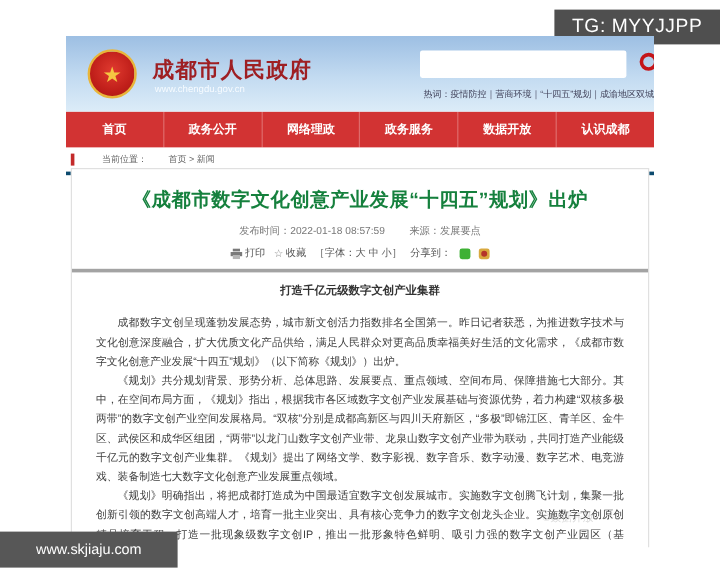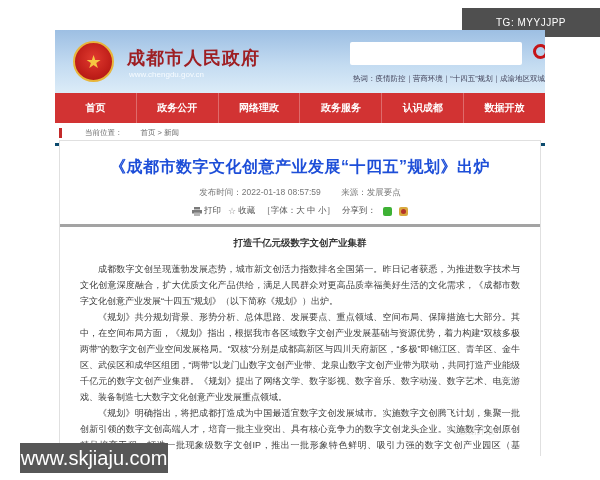--- a/index.html
+++ b/index.html
@@ -4,26 +4,26 @@
 <style>
   html,body{margin:0;padding:0;}
   body{
     width:600px;height:480px;position:relative;overflow:hidden;
     background:#ffffff;
     font-family:"Liberation Sans","DejaVu Sans",sans-serif;
   }
   
   .tg-box{
     position:absolute;top:8px;right:0;width:138px;height:29px;
-    background:#4f4f4f;color:#fff;font-size:10px;
+    background:#4f4f4f;color:#fff;font-size:16px;
     display:flex;align-items:center;justify-content:center;letter-spacing:.5px;
   }
   .site-box{
-    position:absolute;left:20px;top:443px;width:148px;height:30px;
-    background:#575757;color:#fff;font-size:20px;
+    position:absolute;left:0;top:443px;width:148px;height:30px;
+    background:#575757;color:#fff;font-size:12px;
     display:flex;align-items:center;justify-content:center;
   }
   .faint-mark{
     position:absolute;left:452px;top:425px;font-size:9px;color:#9a9a9a;opacity:.35;
   }
   
   .shot{
     position:absolute;left:55px;top:30px;width:490px;height:426px;
     background:#fff;overflow:hidden;
   }
@@ -72,21 +72,21 @@
     display:flex;align-items:center;padding-left:4px;gap:18px;
   }
   .crumb-bar{width:3px;height:10px;background:#c32a2a;margin-right:5px;}
   .crumb-text{font-size:7.5px;color:#666;}
   
   .panel{
     position:absolute;left:4px;top:110px;width:482px;height:320px;
     background:#fff;border:1px solid #e0e0e0;box-sizing:border-box;
   }
   .art-title{
-    margin-top:16px;text-align:center;font-size:16px;font-weight:bold;color:#1d4ed8;letter-spacing:.5px;
+    margin-top:16px;text-align:center;font-size:16px;font-weight:bold;color:#15803d;letter-spacing:.5px;
   }
   .art-meta{
     margin-top:9px;text-align:center;font-size:8.5px;color:#777;
   }
   .art-meta span{margin:0 9px;}
   .art-toolbar{
     margin-top:6px;padding-bottom:7px;text-align:center;font-size:8.5px;color:#555;
     border-bottom:3px solid #a3a3a3;
     display:flex;align-items:center;justify-content:center;gap:7px;
   }
@@ -120,22 +120,22 @@
     <input class="search-box" placeholder="" style="">
     <div class="search-icon"></div>
     <div class="hotwords">热词：疫情防控｜营商环境｜“十四五”规划｜成渝地区双城经济</div>
   </div>
 
   <div class="nav">
     <div class="nav-item">首页</div>
     <div class="nav-item">政务公开</div>
     <div class="nav-item">网络理政</div>
     <div class="nav-item">政务服务</div>
+    <div class="nav-item">数据开放</div>
     <div class="nav-item">认识成都</div>
-    <div class="nav-item">数据开放</div>
   </div>
 
   <div class="crumb-row">
     <div class="crumb-bar"></div>
     <span class="crumb-text">当前位置：</span>
     <span class="crumb-text">首页 &gt; 新闻</span>
   </div>
 
   <div class="panel">
     <div class="art-title">《成都市数字文化创意产业发展“十四五”规划》出炉</div>

